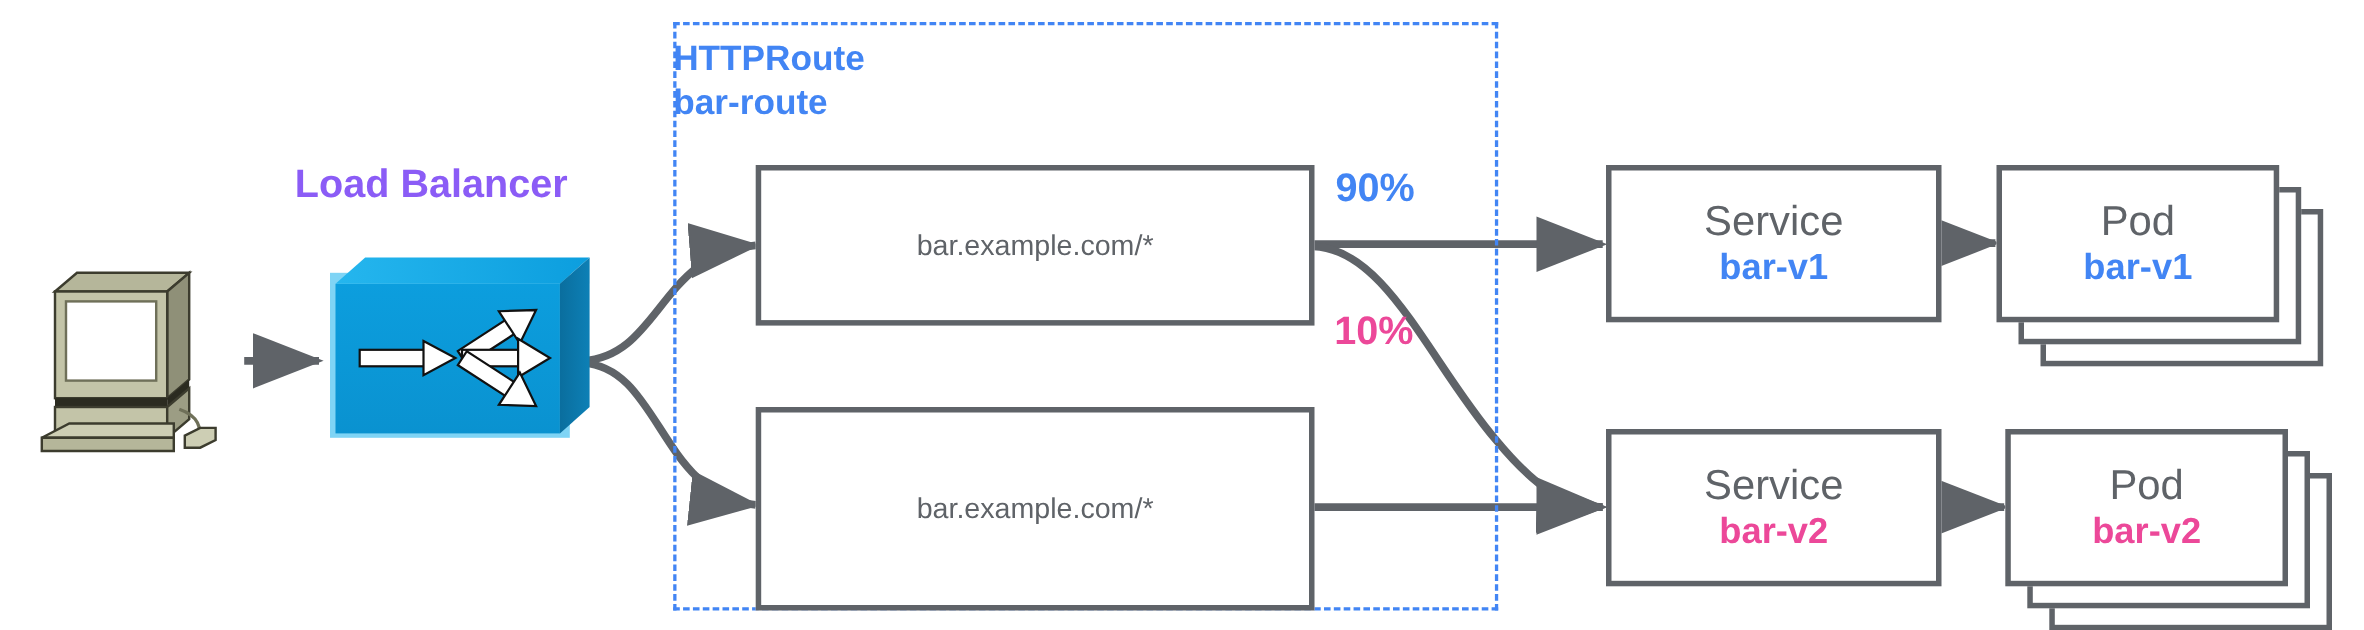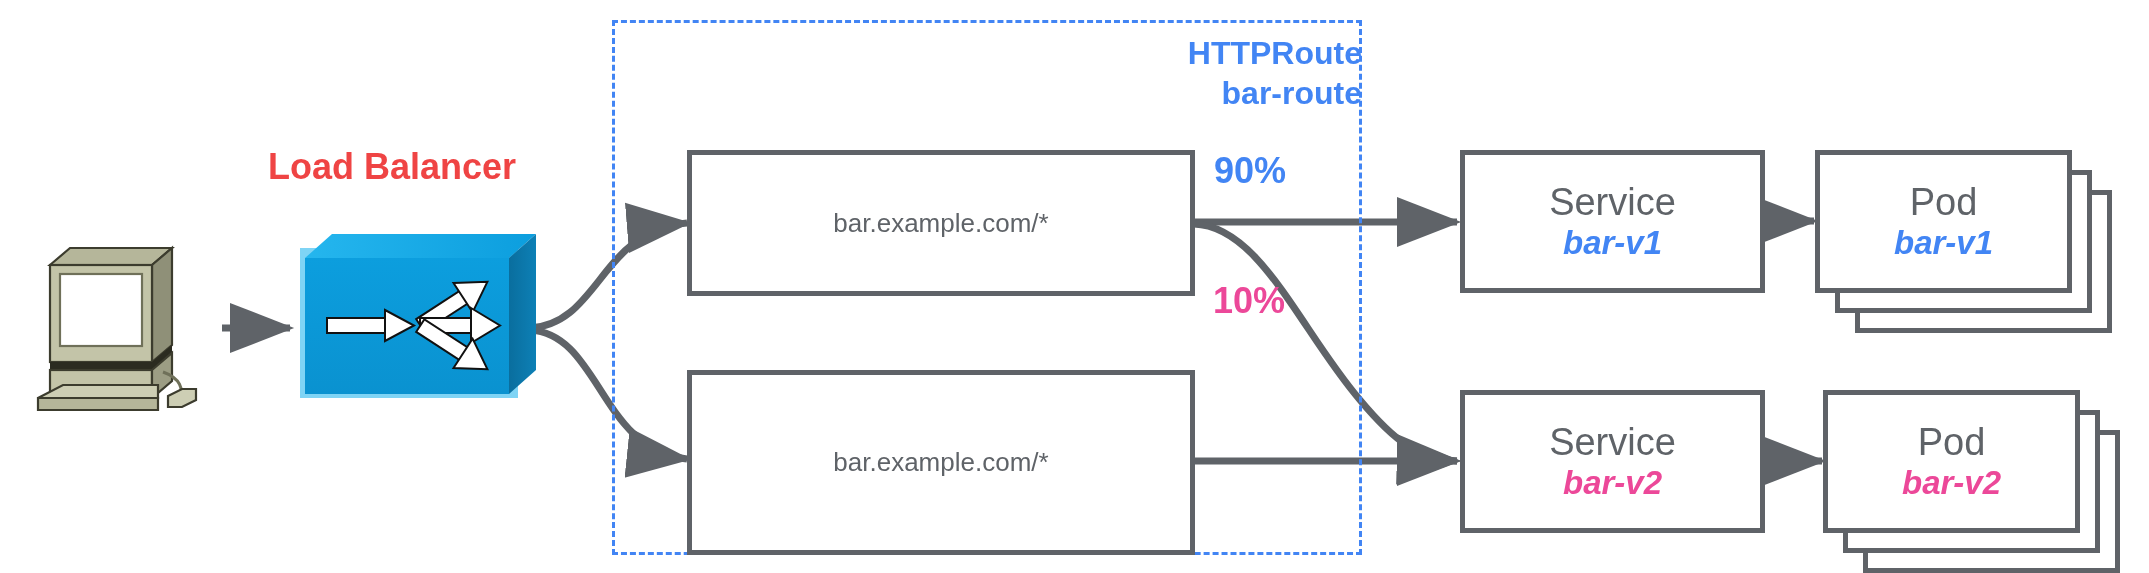--- a/index.html
+++ b/index.html
@@ -38,40 +38,40 @@
   }
   .node-line {
     display: block;
     white-space: nowrap;
   }
   .t-gray   { color: #5f6368; }
   .t-blue   { color: #4285f4; }
   .t-green  { color: #ec4899; }
   .fs-match { font-size: 26px; font-weight: normal; }
   .fs-node  { font-size: 38px; font-weight: normal; }
-  .fs-nodeb { font-size: 33px; font-weight: bold; font-style: italic; }
+  .fs-nodeb { font-size: 33px; font-weight: bold; }
   .pct {
     position: absolute;
     font-size: 36px;
     font-weight: bold;
     white-space: nowrap;
   }
   .section-label {
     position: absolute;
     font-size: 32px;
     font-weight: bold;
-    text-align: right;
+    text-align: left;
     line-height: 1.25;
     white-space: nowrap;
   }
   .lb-title {
     position: absolute;
     font-size: 36px;
     font-weight: bold;
-    color: #ef4444;
+    color: #8b5cf6;
     white-space: nowrap;
   }
   .pod-stack {
     position: absolute;
   }
   .pod-back {
     position: absolute;
     box-sizing: border-box;
     border: 5px solid #5f6368;
     background: #ffffff;

